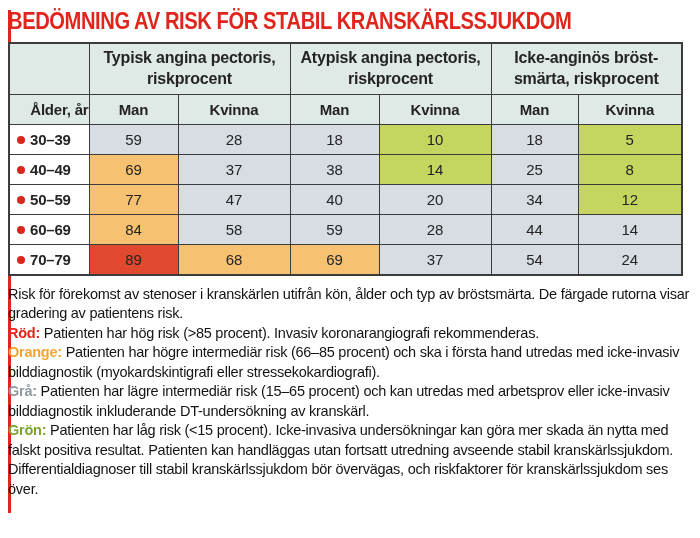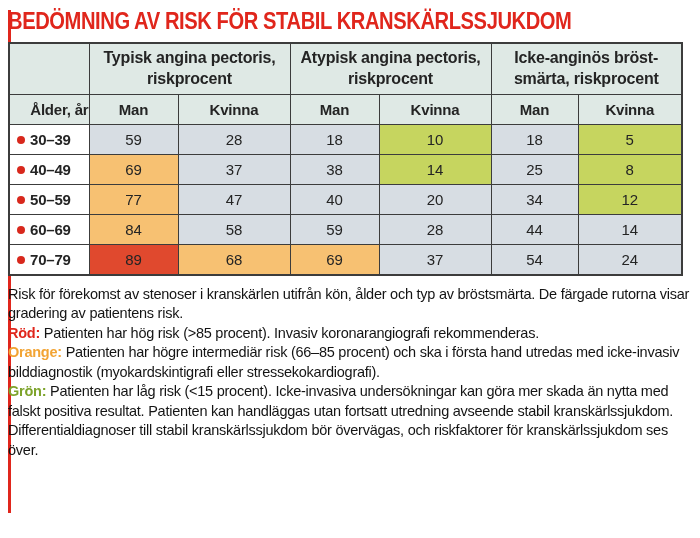--- a/index.html
+++ b/index.html
@@ -145,16 +145,17 @@
           <td class="tone-gray">54</td>
           <td class="tone-gray">24</td>
         </tr>
       </tbody>
   </table>
 
   <div class="legend">
     <p><span>Risk för förekomst av stenoser i kranskärlen utifrån kön, ålder och typ av bröstsmärta. De färgade rutorna visar gradering av patientens risk.</span></p>
     <p><span class="lead lead-red">Röd:</span> <span>Patienten har hög risk (&gt;85 procent). Invasiv koronarangiografi rekommenderas.</span></p>
     <p><span class="lead lead-orange">Orange:</span> <span>Patienten har högre intermediär risk (66–85 procent) och ska i första hand utredas med icke-invasiv bilddiagnostik (myokardskintigrafi eller stressekokardiografi).</span></p>
+    <p><span class="lead lead-gray">Grå:</span> <span>Patienten har lägre intermediär risk (15–65 procent) och kan utredas med arbetsprov eller icke-invasiv bilddiagnostik inkluderande DT-undersökning av kranskärl.</span></p>
     <p><span class="lead lead-green">Grön:</span> <span>Patienten har låg risk (&lt;15 procent). Icke-invasiva undersökningar kan göra mer skada än nytta med falskt positiva resultat. Patienten kan handläggas utan fortsatt utredning avseende stabil kranskärlssjukdom. Differentialdiagnoser till stabil kranskärlssjukdom bör övervägas, och riskfaktorer för kranskärlssjukdom ses över.</span></p>
   </div>
 
 </div>
 
 </body></html>

